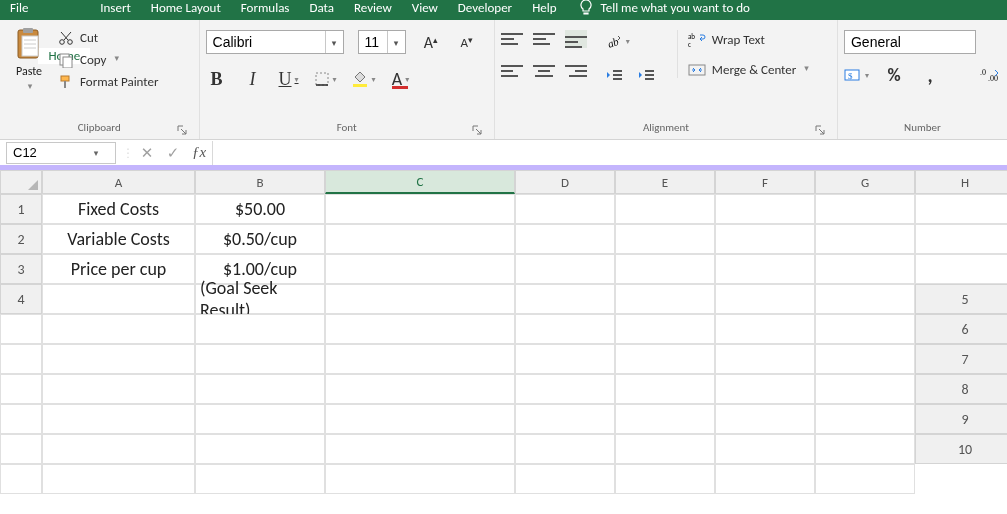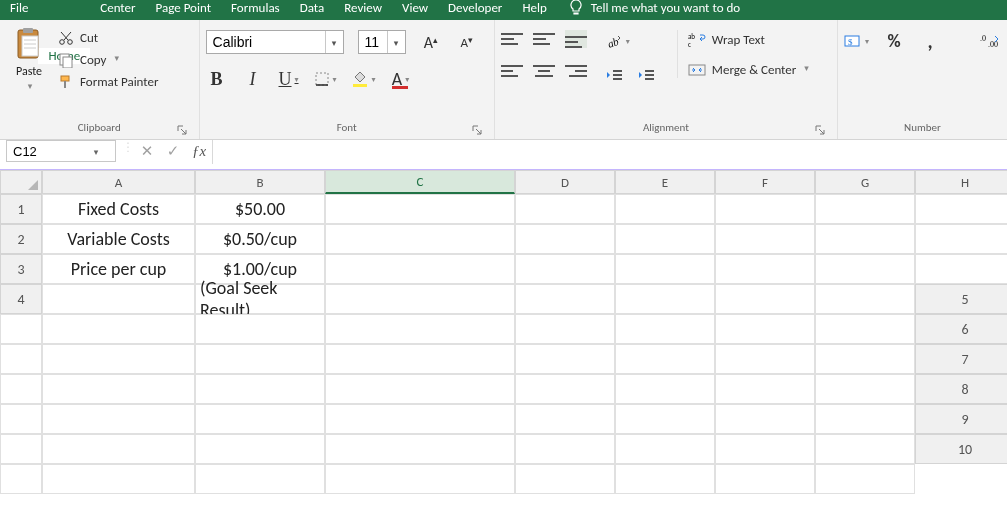--- a/index.html
+++ b/index.html
@@ -42,21 +42,21 @@
   .align-row{ display:flex; gap:10px; }
   .align-btn{ width:22px; height:18px; display:flex; flex-direction:column; justify-content:center; gap:3px; cursor:pointer; }
   .al-line{ height:2px; background:#555; }
   .indent-btn{ width:22px; height:18px; display:flex; align-items:center; cursor:pointer; }
 
   
   .number-group .group-body{ flex-direction:column; gap:10px; padding-top:6px; }
   .combo.wide input{ width:130px; }
 
   
-  .formula-bar{ display:flex; align-items:flex-start; border-bottom:1px solid #c4b5fd; height:30px; background:#fff; }
+  .formula-bar{ display:flex; align-items:center; border-bottom:5px solid #c4b5fd; height:30px; background:#fff; }
   .namebox{ width:110px; border:1px solid #c8c8c8; height:22px; margin:0 6px; display:flex; align-items:center; background:#fff; }
   .namebox input{ border:none; outline:none; width:80px; font-size:13px; padding:0 6px; }
   .namebox .dd{ width:18px; text-align:center; font-size:9px; color:#666; cursor:pointer; }
   .fb-btn{ width:26px; height:22px; display:flex; align-items:center; justify-content:center; color:#a0a0a0; font-size:15px; cursor:pointer; }
   .fx{ font-style:italic; font-family:"Times New Roman",serif; color:#555; }
   .fb-input{ flex:1; border:none; border-left:1px solid #d9d9d9; height:24px; padding:0 8px; outline:none; }
 
   
   .grid{ display:grid; grid-template-columns:42px 153px 130px 190px 100px 100px 100px 100px 100px; border-collapse:collapse; }
   .gh{ background:#f0f0f0; border:1px solid #d4d4d4; text-align:center; font-size:13px; color:#555; height:24px; display:flex; align-items:center; justify-content:center; }
@@ -69,22 +69,22 @@
   .gh.active{ border-right:1px solid #d4d4d4; }
 
   svg{ display:block; }
 </style>
 </head>
 <body>
 
 <div class="tabbar">
   <div class="tab">File</div>
   <div class="tab active">Home</div>
-  <div class="tab">Center</div>
-  <div class="tab">Page Point</div>
+  <div class="tab">Insert</div>
+  <div class="tab">Home Layout</div>
   <div class="tab">Formulas</div>
   <div class="tab">Data</div>
   <div class="tab">Review</div>
   <div class="tab">View</div>
   <div class="tab">Developer</div>
   <div class="tab">Help</div>
   <div class="tab">
     <span class="tell-icon">
       <svg width="14" height="16" viewBox="0 0 14 16">
           <path d="M7 1a5 5 0 00-3 9v2h6v-2a5 5 0 00-3-9zM5 14h4v1H5z" fill="none" stroke="#fff" stroke-width="1.2"></path>
@@ -300,20 +300,23 @@
       <span class="dlg-launch">
         <svg width="10" height="10" viewBox="0 0 10 10">
             <path d="M1 1h5M1 1v5M4 4l5 5M9 5v4h-4" fill="none" stroke="#777"></path>
           </svg>
       </span>
     </div>
   </div>
 
   <div class="group number-group" style="flex:1; border-right:none">
     <div class="group-body">
+      <div class="combo wide">
+        <input value="General" style="">
+      </div>
       <div class="row">
         <span class="rb-btn">
           <svg width="18" height="16" viewBox="0 0 18 16">
               <rect x="1" y="3" width="14" height="10" fill="#fff" stroke="#2a7de1"></rect>
               <text x="4" y="12" font-size="9" fill="#2a7de1">$</text>
             </svg>
           <span class="mini-dd">▾</span>
         </span>
         <span class="rb-btn" style="font-family:Calibri;font-size:18px;font-weight:bold">%</span>
         <span class="rb-btn" style="font-family:Calibri;font-size:20px;font-weight:bold">,</span>

